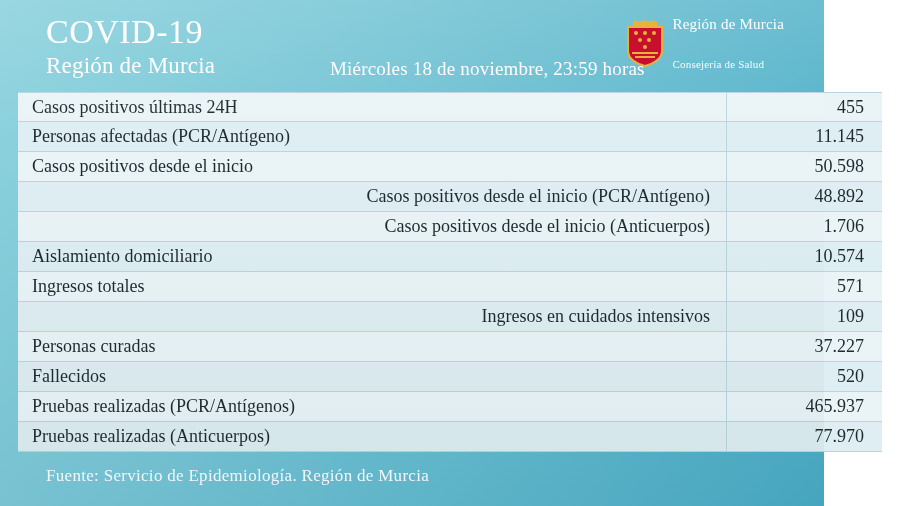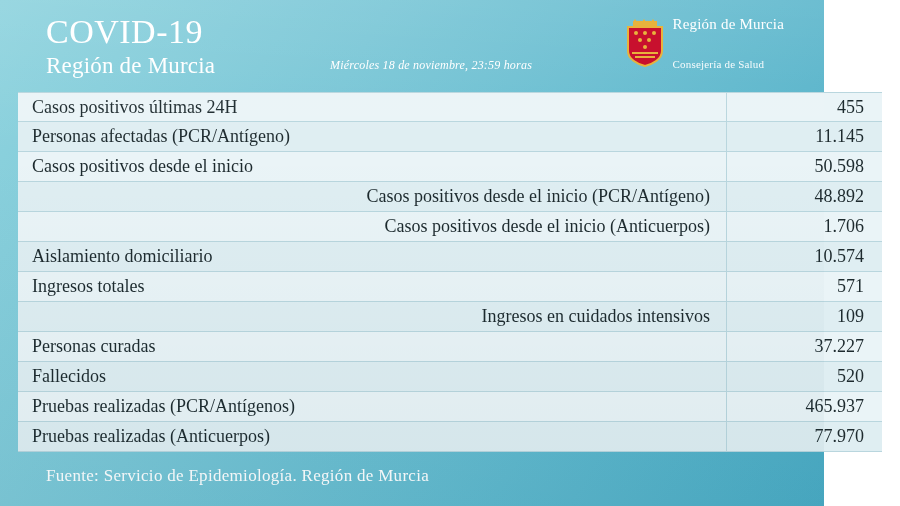--- a/index.html
+++ b/index.html
@@ -42,23 +42,22 @@
     font-size: 23px;
     line-height: 28px;
     margin-top: 2px;
     letter-spacing: 0.2px;
   }
   .datestamp {
     position: absolute;
     left: 330px;
     top: 58px;
     color: #ffffff;
-    font-size: 12px;
-    letter-spacing: 0.2px;
-    font-style: italic;
+    font-size: 19px;
+    letter-spacing: 0.2px;
   }
 
   
   .logo {
     position: absolute;
     right: 40px;
     top: 16px;
     display: flex;
     align-items: center;
     gap: 8px;

